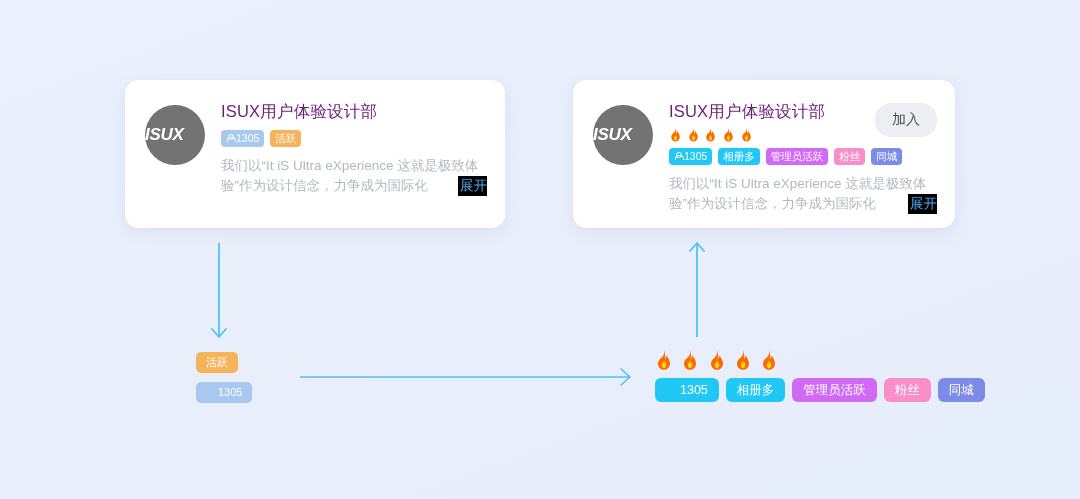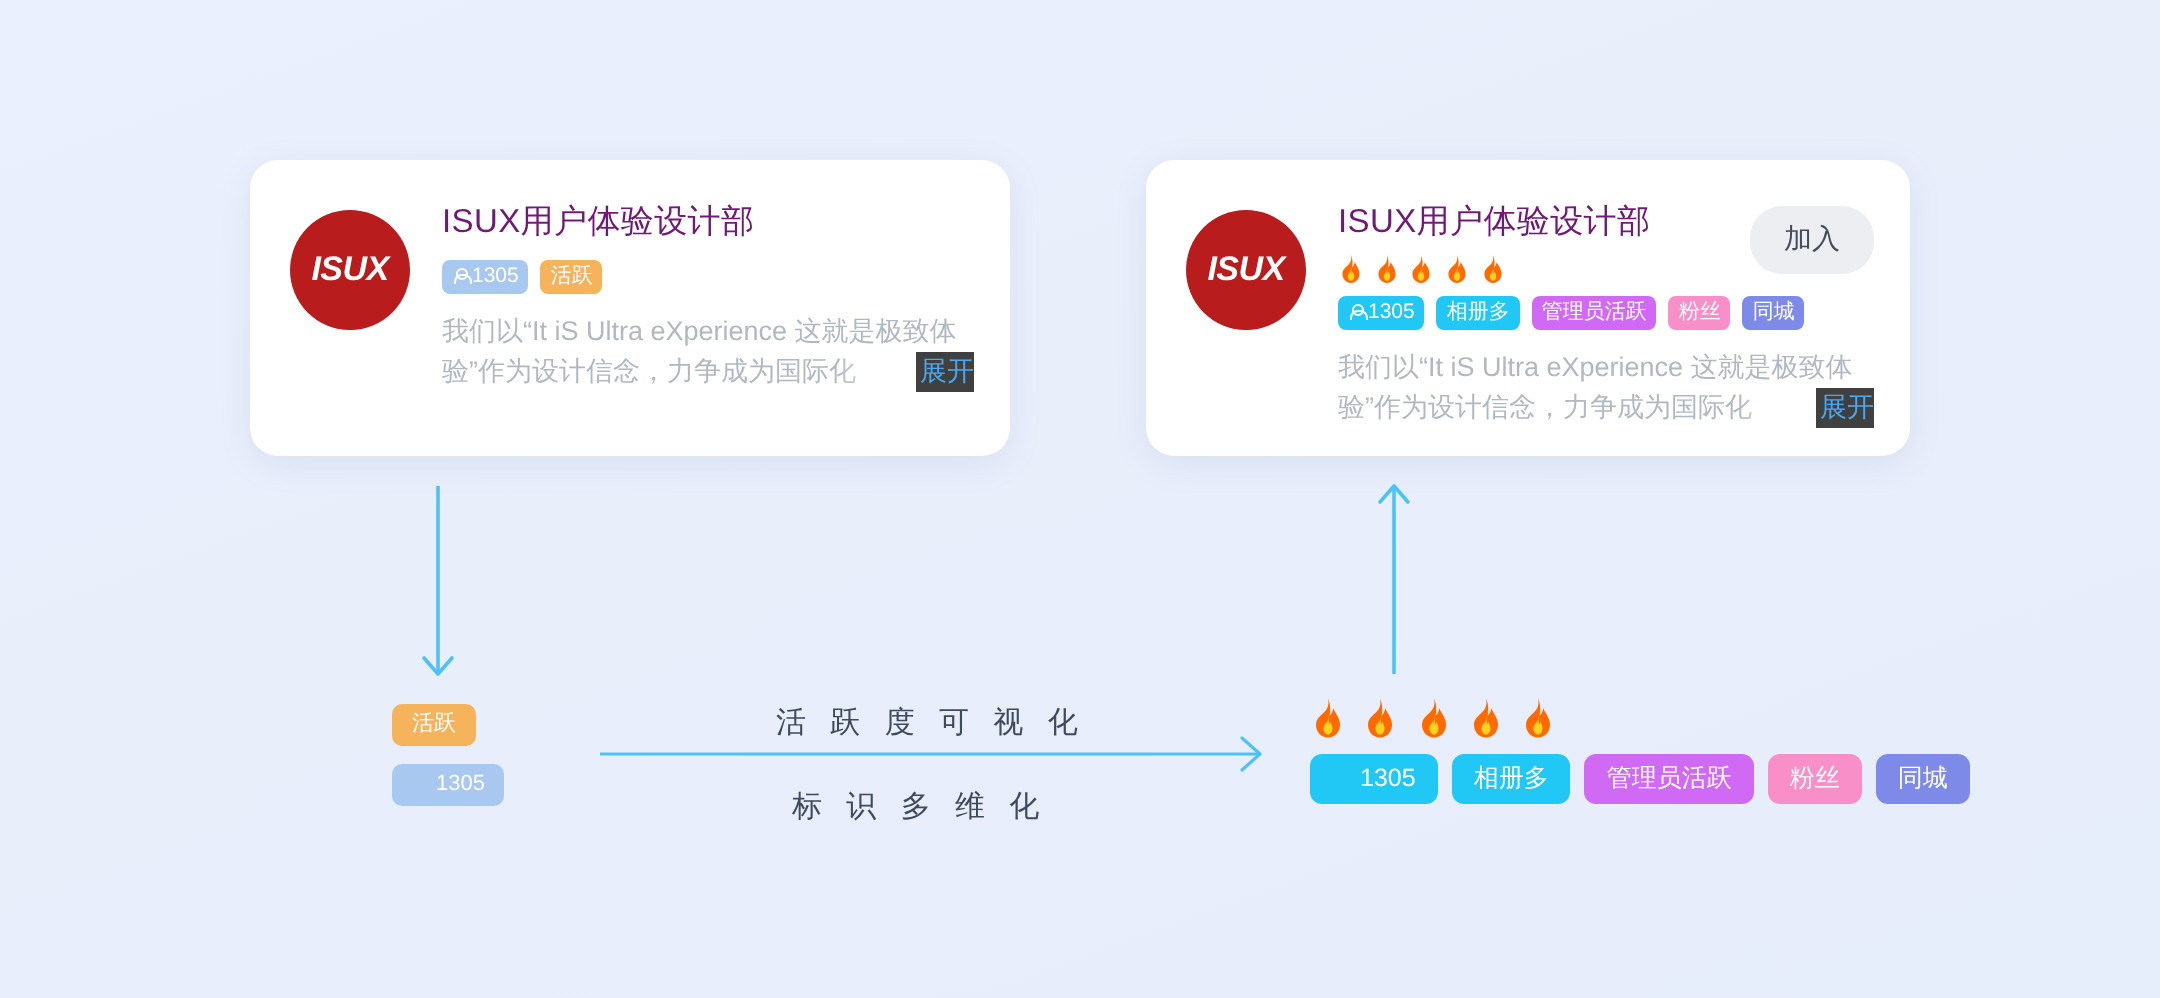--- a/index.html
+++ b/index.html
@@ -36,24 +36,24 @@
     padding: 20px 18px 0 20px;
     height: 100%;
   }
 
   
   .avatar {
     width: 60px;
     height: 60px;
     min-width: 60px;
     border-radius: 50%;
-    background: #b91c1c;
+    background: #737373;
     display: flex;
     align-items: center;
-    justify-content: center;
+    justify-content: flex-start;
     margin-top: 5px;
   }
   .avatar-text {
     color: #ffffff;
     font-style: italic;
     font-weight: bold;
     font-size: 17px;
     letter-spacing: -0.3px;
     font-family: "Liberation Sans", sans-serif;
   }
@@ -149,21 +149,21 @@
     bottom: 0;
     width: 34px;
     height: 20px;
     background: linear-gradient(90deg, rgba(255,255,255,0) 0%, #ffffff 85%);
     pointer-events: none;
   }
   .expand-link {
     position: absolute;
     right: 0;
     bottom: 0;
-    background: #404040;
+    background: #000000;
     color: #4aa8f0;
     font-size: 13.5px;
     line-height: 20px;
     padding-left: 2px;
   }
 
   .join-btn {
     position: absolute;
     right: 0;
     top: 3px;
@@ -365,22 +365,20 @@
       <line x1="697" y1="337" x2="697" y2="243" stroke="#4ec2f7" stroke-width="1.8"></line>
       <polyline points="690,251 697,243 704,251" fill="none" stroke="#4ec2f7" stroke-width="1.8" stroke-linecap="round" stroke-linejoin="round"></polyline>
     </g>
 
     <g>
       <line x1="300" y1="377" x2="630" y2="377" stroke="#4ec2f7" stroke-width="1.6"></line>
       <polyline points="621,369 630,377 621,385" fill="none" stroke="#4ec2f7" stroke-width="1.6" stroke-linecap="round" stroke-linejoin="round"></polyline>
     </g>
   </svg>
 
-  <div class="caption caption-top">活 跃 度 可 视 化</div>
-  <div class="caption caption-bottom">标 识 多 维 化</div>
 
   <div class="legend-left">
     <div>
       <span class="lg-tag" style="background:#f5b35c;">
         <span>活跃</span>
       </span>
     </div>
     <div class="row2">
       <span class="lg-tag" style="background:#a8c8f0;">
         <span class="person"></span>

